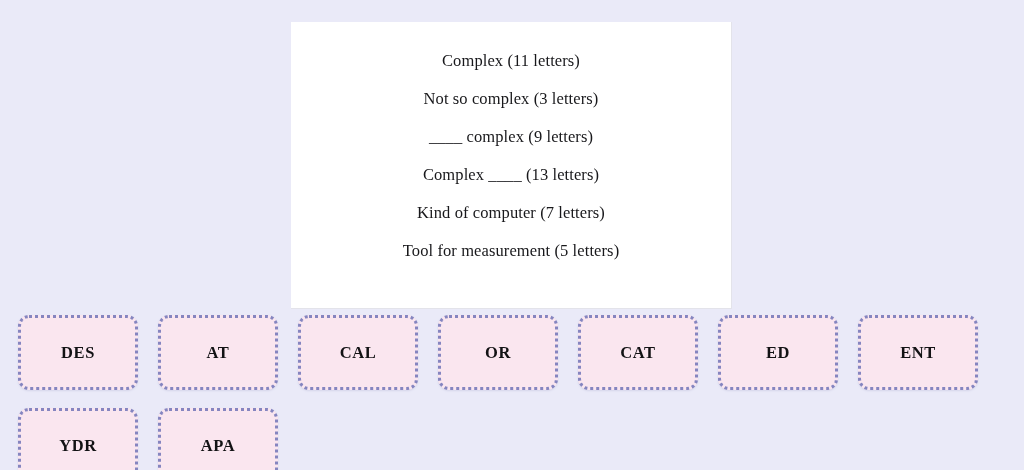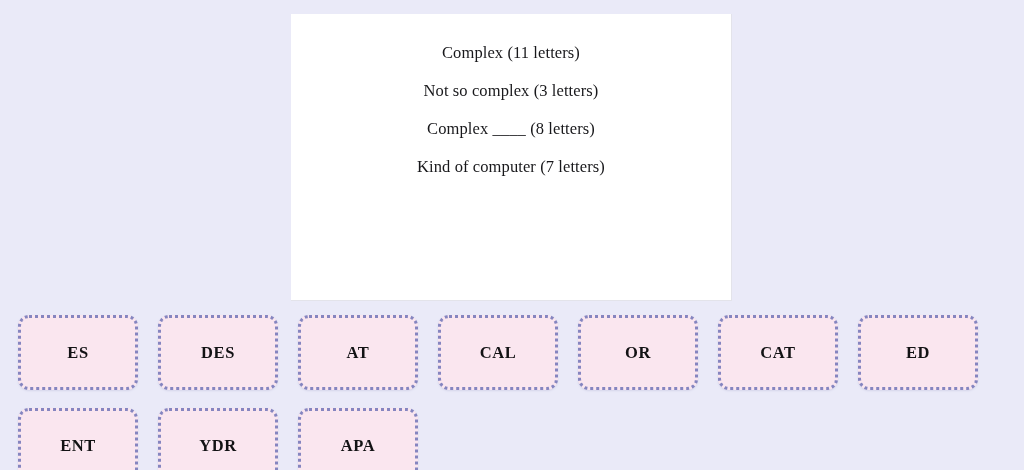--- a/index.html
+++ b/index.html
@@ -19,21 +19,21 @@
   .app {
     position: relative;
     width: 1024px;
     height: 470px;
   }
 
   
   .clue-card {
     position: absolute;
     left: 291px;
-    top: 14px;
+    top: 22px;
     width: 441px;
     height: 287px;
     background: #ffffff;
     border: 1px solid #e3e3ea;
     border-top: none;
     border-left: none;
     padding: 20px 14px 6px 14px;
     display: flex;
     flex-direction: column;
     align-items: center;
@@ -82,26 +82,27 @@
   }
 </style>
 </head>
 <body>
 
 <div class="app">
 
   <div class="clue-card" id="clue-card">
       <div class="clue-line">Complex (11 letters)</div>
       <div class="clue-line">Not so complex (3 letters)</div>
-      <div class="clue-line">Complex ____ (8 letters)</div>
+      <div class="clue-line">____ complex (9 letters)</div>
+      <div class="clue-line">Complex ____ (13 letters)</div>
       <div class="clue-line">Kind of computer (7 letters)</div>
+      <div class="clue-line">Tool for measurement (5 letters)</div>
     </div>
 
   <div class="tile-grid" id="tile-grid">
-      <div class="tile">ES</div>
       <div class="tile">DES</div>
       <div class="tile">AT</div>
       <div class="tile">CAL</div>
       <div class="tile">OR</div>
       <div class="tile">CAT</div>
       <div class="tile">ED</div>
       <div class="tile">ENT</div>
       <div class="tile">YDR</div>
       <div class="tile">APA</div>
     </div>

